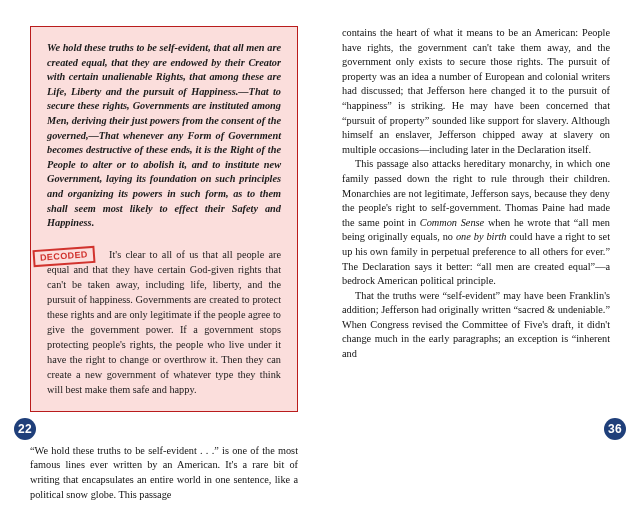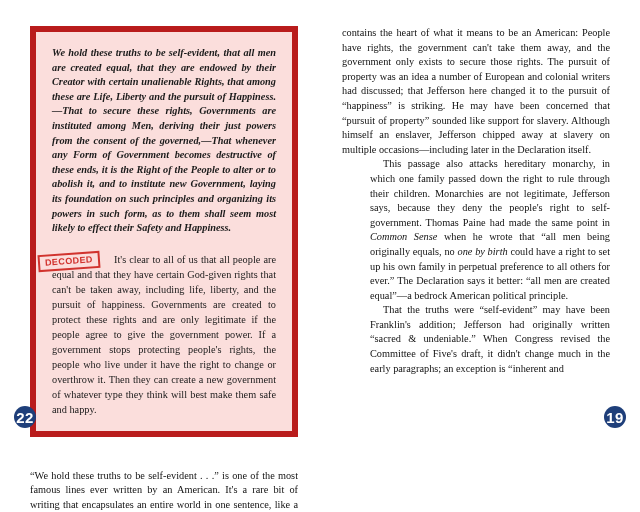--- a/index.html
+++ b/index.html
@@ -28,21 +28,21 @@
   .page-left {
     padding: 26px 22px 0 30px;
   }
   .page-right {
     padding: 26px 30px 0 22px;
   }
 
   
   .quote-box {
     background: #fbdedc;
-    border: 6px solid #b91c1c;
+    border: 1px solid #b91c1c;
     box-sizing: border-box;
     padding: 14px 16px 14px 16px;
     position: relative;
     width: 268px;
   }
   .quote-text {
     font-family: "Liberation Serif", serif;
     font-style: italic;
     font-weight: bold;
     font-size: 10.3px;
@@ -84,38 +84,37 @@
   }
   p.body {
     font-size: 10.3px;
     line-height: 14.6px;
     text-align: justify;
     color: #121212;
     margin: 0;
   }
   p.body + p.body {
     text-indent: 13px;
-    margin-left: 28px;
   }
   .page-right p.body:first-child {
     text-indent: 0;
   }
   .em { font-style: italic; }
 
   
   .folio {
     position: absolute;
-    bottom: 24px;
+    bottom: 12px;
     width: 22px;
     height: 22px;
     border-radius: 50%;
     background: #1f3f7a;
     color: #ffffff;
     font-family: "Liberation Sans", sans-serif;
-    font-size: 15px;
+    font-size: 12px;
     font-weight: bold;
     display: flex;
     align-items: center;
     justify-content: center;
     letter-spacing: 0.3px;
   }
   .folio-left { left: 14px; }
   .folio-right { right: 14px; }
 </style>
 </head>
@@ -142,16 +141,16 @@
   </div>
 
   <div class="page page-right">
 
     <div>
       <p class="body">contains the heart of what it means to be an American: People have rights, the government can't take them away, and the government only exists to secure those rights. The pursuit of property was an idea a number of European and colonial writers had discussed; that Jefferson here changed it to the pursuit of “happiness” is striking. He may have been concerned that “pursuit of property” sounded like support for slavery. Although himself an enslaver, Jefferson chipped away at slavery on multiple occasions—including later in the Declaration itself.</p>
       <p class="body"><span>This passage also attacks hereditary monarchy, in which one family passed down the right to rule through their children. Monarchies are not legitimate, Jefferson says, because they deny the people's right to self-government. Thomas Paine had made the same point in </span><span class="em">Common Sense</span><span> when he wrote that “all men being originally equals, no </span><span class="em">one by birth</span><span> could have a right to set up his own family in perpetual preference to all others for ever.” The Declaration says it better: “all men are created equal”—a bedrock American political principle.</span></p>
       <p class="body">That the truths were “self-evident” may have been Franklin's addition; Jefferson had originally written “sacred &amp; undeniable.” When Congress revised the Committee of Five's draft, it didn't change much in the early paragraphs; an exception is “inherent and</p>
     </div>
 
-    <div class="folio folio-right">19</div>
+    <div class="folio folio-right">36</div>
   </div>
 
 </div>
 
 </body></html>

